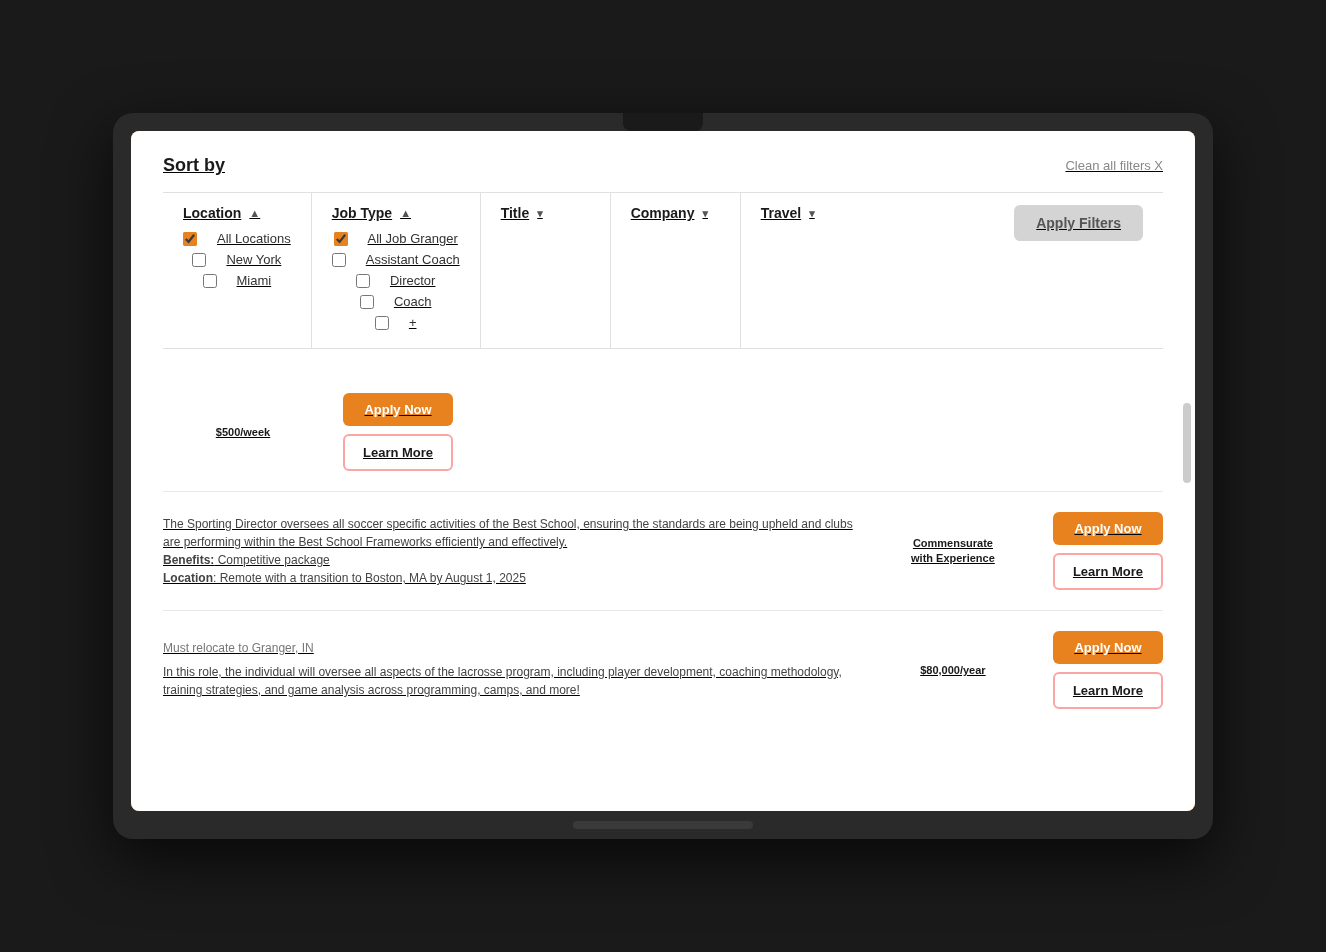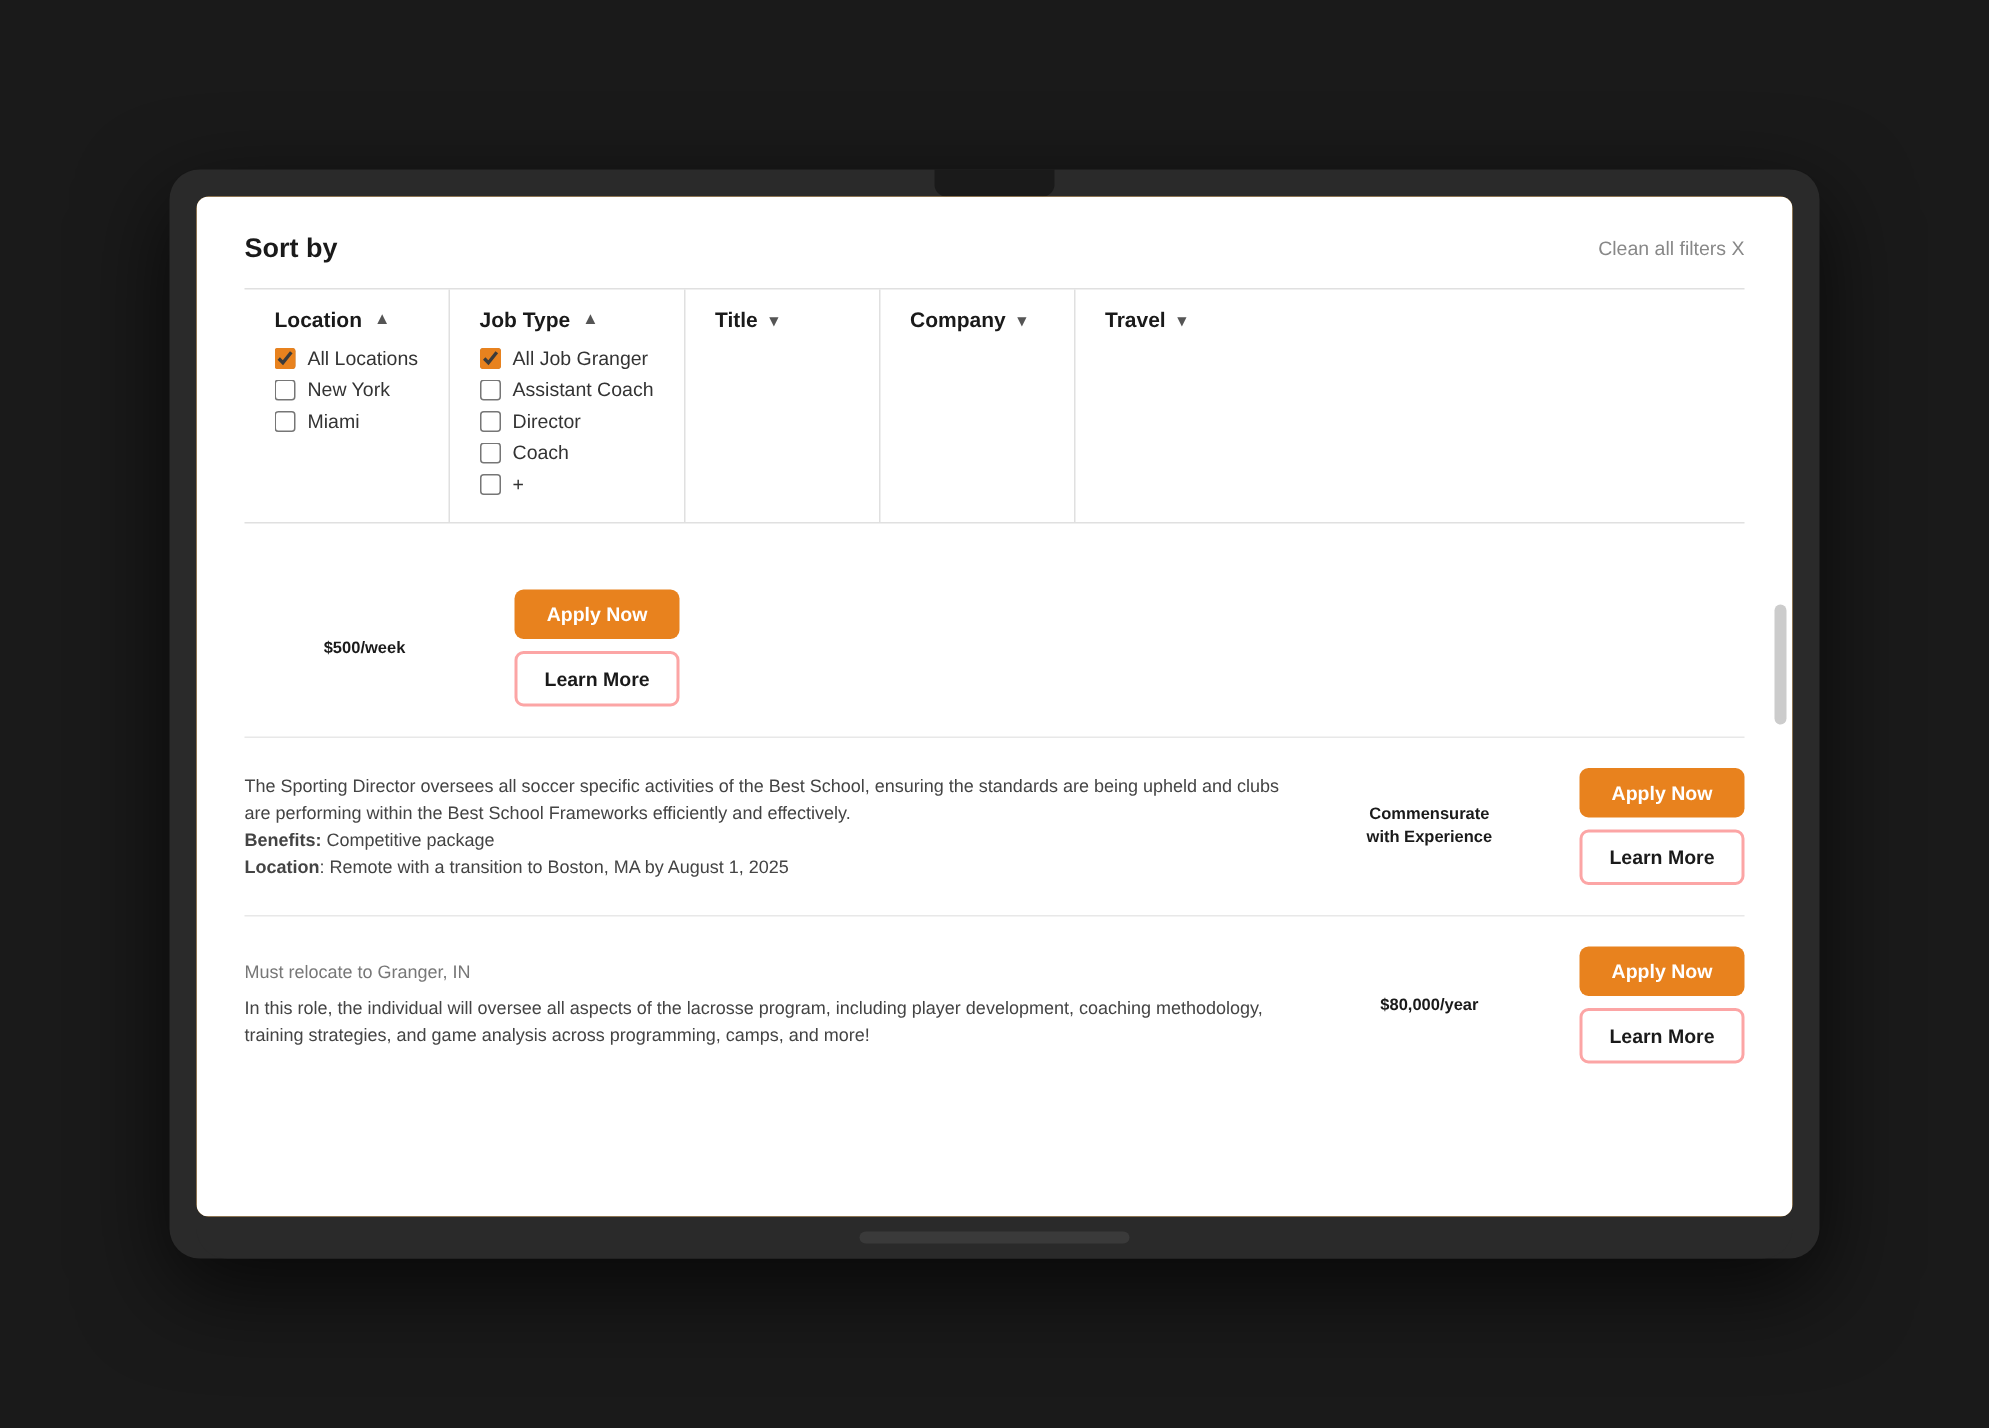--- a/index.html
+++ b/index.html
@@ -14,25 +14,26 @@
 
     .laptop-outer {
       width: 1100px;
       background: #2a2a2a;
       border-radius: 20px;
       padding: 18px 18px 0 18px;
       box-shadow: 0 20px 60px rgba(0,0,0,0.7);
     }
 
     .laptop-screen {
-      background: #a16207;
+      background: #f97316;
       border-radius: 8px;
       overflow: hidden;
       position: relative;
       min-height: 680px;
+      text-decoration: underline;
     }
 
     .laptop-notch {
       position: absolute;
       top: -18px;
       left: 50%;
       transform: translateX(-50%);
       width: 80px;
       height: 18px;
       background: #1a1a1a;
@@ -109,25 +110,26 @@
       color: #555;
     }
 
     .filter-dropdown {
       padding-top: 10px;
     }
 
     .filter-option {
       display: flex;
       align-items: center;
-      gap: 8px;
+      gap: 20px;
       margin-bottom: 6px;
       font-size: 13px;
       color: #333;
       cursor: pointer;
+      justify-content: center;
     }
 
     .filter-option input[type="checkbox"] {
       width: 14px;
       height: 14px;
       cursor: pointer;
       accent-color: #e8821e;
     }
 
     .apply-filters-btn {
@@ -338,20 +340,23 @@
 
             <div class="filter-group" style="border-right:none;">
               <div class="filter-header">
                 <span>Travel</span>
                 <span class="chevron">▾</span>
               </div>
             </div>
 
           </div>
 
+          <div class="filter-actions">
+            <button class="apply-filters-btn">Apply Filters</button>
+          </div>
         </div>
 
         <div>
 
           <div class="job-card">
             <div class="job-salary">$500/week</div>
             <div class="job-actions">
               <button class="btn-apply-now">Apply Now</button>
               <button class="btn-learn-more">Learn More</button>
             </div>

